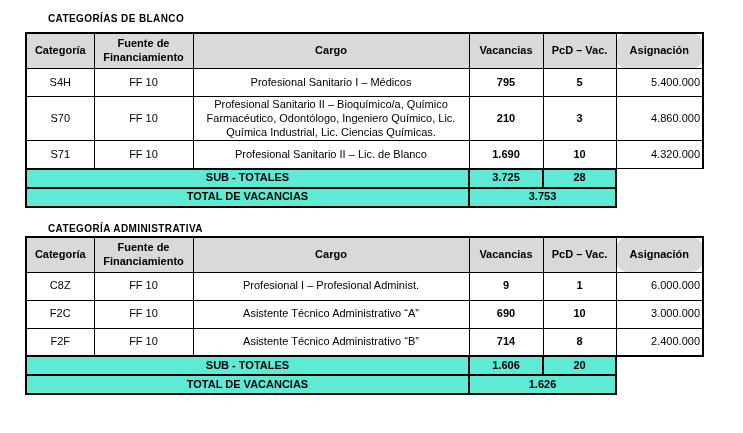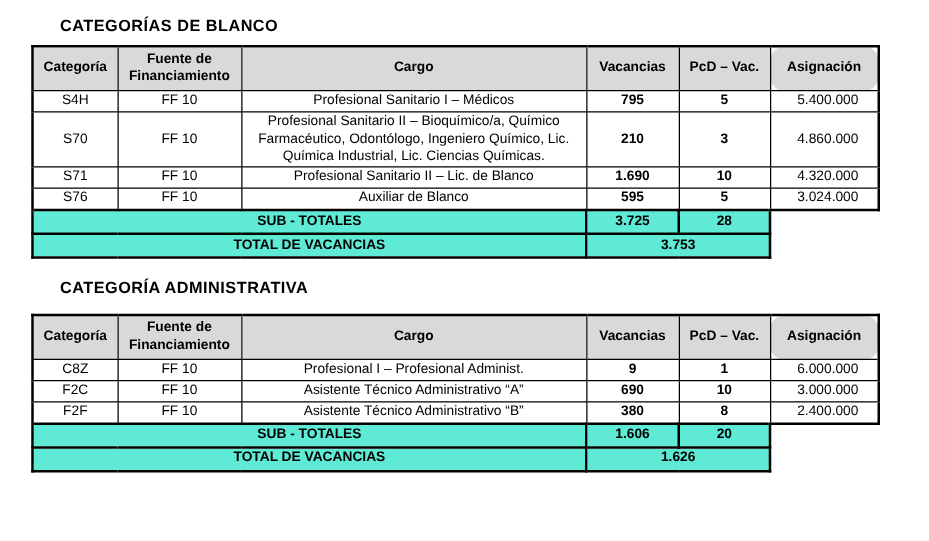--- a/index.html
+++ b/index.html
@@ -11,29 +11,29 @@
     overflow: hidden;
     font-family: "Liberation Sans", sans-serif;
     color: #000000;
   }
   .doc {
     width: 743px;
     height: 433px;
     background: #ffffff;
   }
   .section-title {
-    font-size: 13px;
+    font-size: 10px;
     font-weight: bold;
     letter-spacing: 0.4px;
     margin: 0;
     padding: 13px 0 8px 48px;
   }
   .section-title.second {
     padding-top: 15px;
-    padding-bottom: 14px;
+    padding-bottom: 2px;
   }
   table.doc-table {
     border-collapse: collapse;
     table-layout: fixed;
     margin-left: 25px;
     width: 677px;
     font-size: 11px;
     line-height: 1.25;
   }
   .doc-table col.c-cat   { width: 68px; }
@@ -49,27 +49,27 @@
     vertical-align: middle;
     overflow: hidden;
   }
   .doc-table thead th {
     background: #d9d9d9;
     font-weight: bold;
     border-top-width: 2px;
     height: 32px;
     font-size: 11px;
   }
-  .doc-table tr.data-row { height: 17px; }
+  .doc-table tr.data-row { height: 28px; }
   .edge-l { border-left-width: 2px !important; }
   .edge-r { border-right-width: 2px !important; border-radius: 12px; }
   .edge-b { border-bottom-width: 2px !important; }
   .bold { font-weight: bold; }
   td.asig {
-    text-align: center;
+    text-align: right;
     padding-left: 8px;
     margin-top: 30px;
   }
   tr.totals-row td {
     background: #5eead4;
     font-weight: bold;
     border-width: 2px;
     height: 15px;
   }
 </style>
@@ -117,28 +117,20 @@
         <td class="asig edge-r">4.860.000</td>
       </tr>
       <tr class="data-row">
         <td class="edge-l">S71</td>
         <td>FF 10</td>
         <td>Profesional Sanitario II – Lic. de Blanco</td>
         <td class="bold">1.690</td>
         <td class="bold">10</td>
         <td class="asig edge-r">4.320.000</td>
       </tr>
-      <tr class="data-row">
-        <td class="edge-l">S76</td>
-        <td>FF 10</td>
-        <td>Auxiliar de Blanco</td>
-        <td class="bold">595</td>
-        <td class="bold">5</td>
-        <td class="asig edge-r edge-b">3.024.000</td>
-      </tr>
       <tr class="totals-row">
         <td colspan="3">SUB - TOTALES</td>
         <td>3.725</td>
         <td>28</td>
       </tr>
       <tr class="totals-row">
         <td colspan="3">TOTAL DE VACANCIAS</td>
         <td colspan="2">3.753</td>
       </tr>
     </tbody>
@@ -179,21 +171,21 @@
         <td>FF 10</td>
         <td>Asistente Técnico Administrativo “A”</td>
         <td class="bold">690</td>
         <td class="bold">10</td>
         <td class="asig edge-r">3.000.000</td>
       </tr>
       <tr class="data-row">
         <td class="edge-l">F2F</td>
         <td>FF 10</td>
         <td>Asistente Técnico Administrativo “B”</td>
-        <td class="bold">380</td>
+        <td class="bold">714</td>
         <td class="bold">8</td>
         <td class="asig edge-r edge-b">2.400.000</td>
       </tr>
       <tr class="totals-row">
         <td colspan="3">SUB - TOTALES</td>
         <td>1.606</td>
         <td>20</td>
       </tr>
       <tr class="totals-row">
         <td colspan="3">TOTAL DE VACANCIAS</td>

